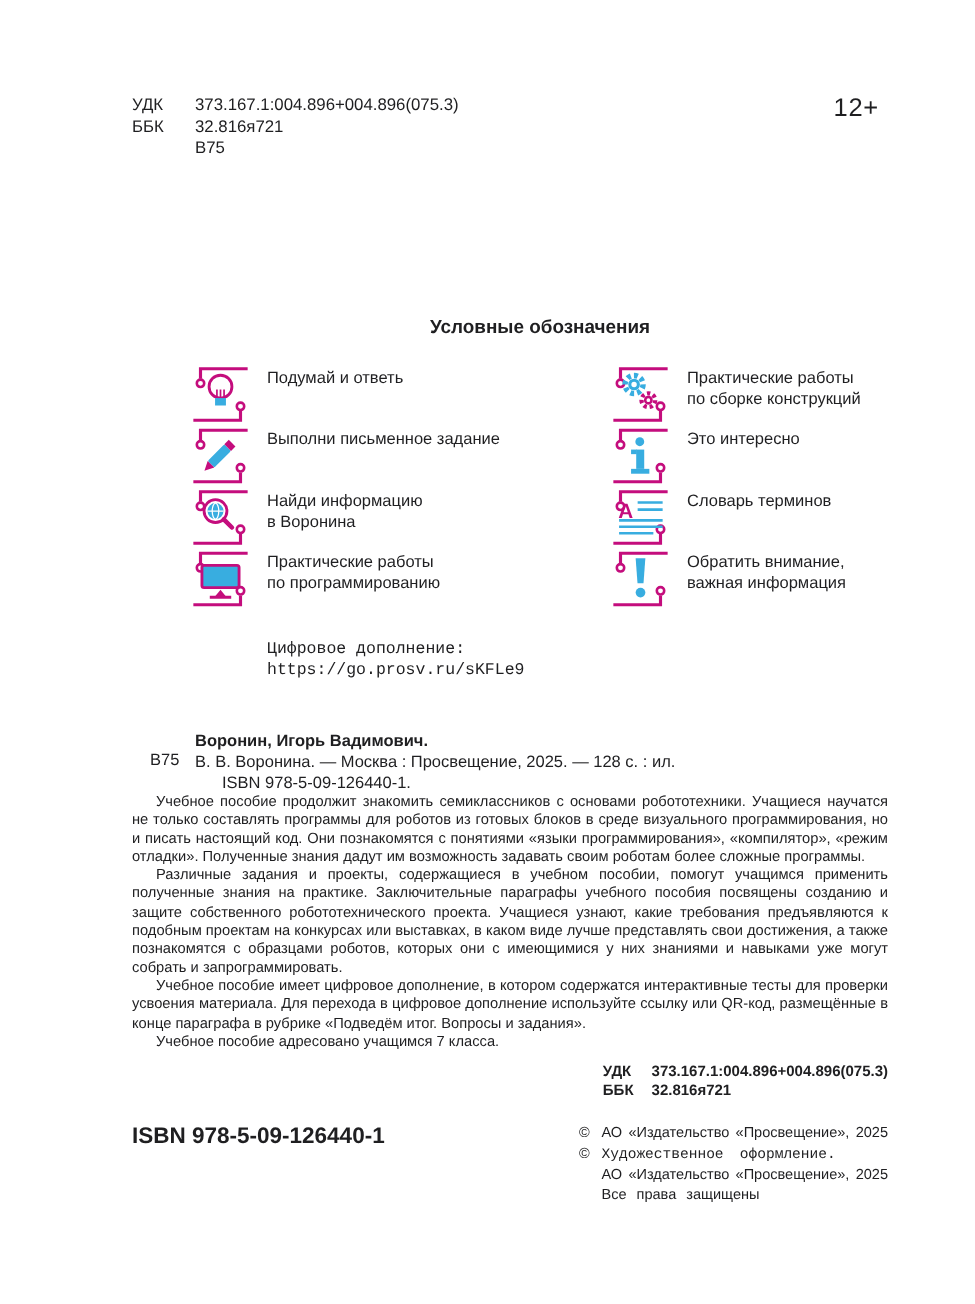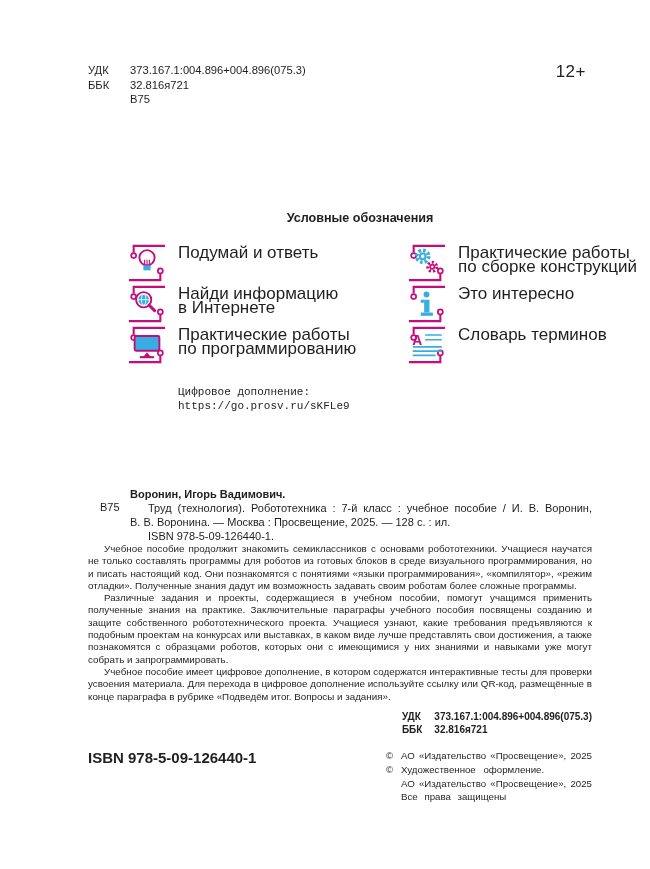--- a/index.html
+++ b/index.html
@@ -14,39 +14,39 @@
   }
   
   .top-block{position:absolute;top:63px;left:88px;display:grid;grid-template-columns:42px auto;font-size:11.2px;line-height:14.5px;}
   .age{position:absolute;top:62px;right:64px;font-size:17px;letter-spacing:.5px;}
   
   .legend{position:absolute;top:211px;left:0;width:650px;}
   .legend-title{margin-left:100px;width:520px;text-align:center;font-weight:bold;font-size:12.6px;}
   .legend-cols{display:grid;grid-template-columns:280px auto;margin-left:125px;margin-top:18px;}
   .item{display:flex;gap:9px;height:41px;align-items:flex-start;}
   .item svg{flex:0 0 auto;margin-top:0;}
-  .lbl{font-size:17px;line-height:13.5px;padding-top:3px;}
+  .lbl{font-size:11px;line-height:13.5px;padding-top:3px;}
   .supplement{margin-left:178px;margin-top:19px;font-size:11px;line-height:14px;font-family:Liberation Mono, monospace;}
   
   .imprint{position:absolute;top:487px;left:88px;width:504px;}
   .bib{position:relative;}
   .code{position:absolute;left:12px;top:14px;font-size:11px;}
   .bib-wrap{margin-left:42px;width:462px;font-size:11px;line-height:14px;}
   .author{font-weight:bold;}
   .bib-l1{padding-left:18px;text-align:justify;text-align-last:justify;}
   .bib-isbn{padding-left:18px;}
   .annotation p{margin:0;font-size:9.8px;line-height:12.3px;text-align:justify;text-indent:16px;}
   .udk-bottom{margin-top:7px;display:grid;grid-template-columns:auto auto;gap:0 12px;justify-content:end;font-weight:bold;font-size:10px;line-height:13px;}
   
   .footer{position:absolute;top:749px;left:88px;width:504px;display:flex;justify-content:space-between;align-items:flex-start;}
   .f-isbn{font-weight:bold;font-size:15px;}
   .copy{width:206px;font-size:9.7px;line-height:13.8px;}
   .c-line{display:grid;grid-template-columns:15px 1fr;}
   .c-line .txt.jl{text-align:justify;text-align-last:justify;}
-  .c-line .txt.ws1{word-spacing:5px;}
+  .c-line .txt.ws1{word-spacing:5px;font-family:Liberation Mono, monospace;}
   .c-line .txt.ws2{word-spacing:4px;}
   
   .st-m{stroke:var(--magenta,#c40d7d);}
   .st-c{stroke:var(--cyan,#38ade0);}
   .fl-m{fill:var(--magenta,#c40d7d);}
   .fl-c{fill:var(--cyan,#38ade0);}
   .fl-w{fill:#ffffff;}
   .no-f{fill:none;}
 </style>
 </head>
@@ -86,33 +86,47 @@
             <circle class="st-m no-f" stroke-width="2" cx="23" cy="15.5" r="8"></circle>
             <path class="st-m no-f" stroke-width="1.2" d="M20.5,23.5 V17.5 M23,23.5 V17.5 M25.5,23.5 V17.5"></path>
             <rect class="fl-c" x="19.2" y="23.5" width="7.6" height="5.2"></rect>
           </svg>
           <div class="lbl">
             <div>Подумай и ответь</div>
               <div></div>
           </div>
         </div>
 
+        <div class="item">
+          <svg width="44" height="40" viewBox="0 0 46 42">
+            <use href="#icon-frame"></use>
+            <g transform="rotate(-45 23 20)">
+              <rect class="fl-c" x="13.5" y="16.8" width="16.5" height="6.6" rx="1"></rect>
+              <polygon class="fl-m" points="13.5,16.8 13.5,23.4 7,20.1"></polygon>
+              <rect class="fl-m" x="30" y="16.8" width="4.4" height="6.6"></rect>
+            </g>
+          </svg>
+          <div class="lbl">
+            <div>Выполни письменное задание</div>
+              <div></div>
+          </div>
+        </div>
 
         <div class="item">
           <svg width="44" height="40" viewBox="0 0 46 42">
             <use href="#icon-frame"></use>
             <circle class="st-m fl-w" stroke-width="2" cx="19.5" cy="16.5" r="8"></circle>
             <circle class="fl-c" cx="19.5" cy="16.5" r="5.6"></circle>
             <ellipse class="no-f" stroke="#ffffff" stroke-width="0.9" cx="19.5" cy="16.5" rx="2.3" ry="5.6"></ellipse>
             <path stroke="#ffffff" stroke-width="0.9" d="M13.9,16.5 H25.1"></path>
             <line class="st-m" stroke-width="3.2" stroke-linecap="round" x1="25.3" y1="22.3" x2="31" y2="28"></line>
           </svg>
           <div class="lbl">
             <div>Найди информацию</div>
-              <div>в Интернете</div>
+              <div>в Воронина</div>
           </div>
         </div>
 
         <div class="item">
           <svg width="44" height="40" viewBox="0 0 46 42">
             <use href="#icon-frame"></use>
             <rect class="fl-c st-m" stroke-width="2" x="10" y="11.5" width="26" height="15.5" rx="1.5"></rect>
             <polygon class="fl-m" points="23,28.5 19,33.5 27,33.5"></polygon>
             <path class="st-m no-f" stroke-width="2.2" d="M15.5,33.8 H30.5"></path>
           </svg>
@@ -158,43 +172,54 @@
             <use href="#icon-frame"></use>
             <text class="fl-m" x="7.5" y="21.5" font-size="14.5" font-weight="bold" font-family="Liberation Sans, sans-serif">А</text>
             <path class="st-c no-f" stroke-width="1.8" d="M21,10.5 H38.5 M21,15.5 H38.5 M8,23 H38.5 M8,27.5 H38.5 M8,32 H32"></path>
           </svg>
           <div class="lbl">
             <div>Словарь терминов</div>
               <div></div>
           </div>
         </div>
 
+        <div class="item">
+          <svg width="44" height="40" viewBox="0 0 46 42">
+            <use href="#icon-frame"></use>
+            <polygon class="fl-c" points="19.6,6.5 26.4,6.5 25.1,24 20.9,24"></polygon>
+            <circle class="fl-c" cx="23" cy="30.5" r="3.4"></circle>
+          </svg>
+          <div class="lbl">
+            <div>Обратить внимание,</div>
+              <div>важная информация</div>
+          </div>
+        </div>
 
       </div>
     </div>
     <div class="supplement">
       <div>Цифровое дополнение:</div>
       <div>https://go.prosv.ru/sKFLe9</div>
     </div>
   </div>
 
   <div class="imprint">
     <div class="bib">
       <span class="code">В75</span>
       <div class="bib-wrap">
         <div class="author">Воронин, Игорь Вадимович.</div>
-        <div class="bib-l1">Труд (технология). Робототехника : 7-й класс : учебное пособие / И. В. Воронин,</div>
         <div>В. В. Воронина. — Москва : Просвещение, 2025. — 128 с. : ил.</div>
         <div class="bib-isbn">ISBN 978-5-09-126440-1.</div>
       </div>
     </div>
     <div class="annotation">
       <p>Учебное пособие продолжит знакомить семиклассников с основами робототехники. Учащиеся научатся не только составлять программы для роботов из готовых блоков в среде визуального программирования, но и писать настоящий код. Они познакомятся с понятиями «языки программирования», «компилятор», «режим отладки». Полученные знания дадут им возможность задавать своим роботам более сложные программы.</p>
       <p>Различные задания и проекты, содержащиеся в учебном пособии, помогут учащимся применить полученные знания на практике. Заключительные параграфы учебного пособия посвящены созданию и защите собственного робототехнического проекта. Учащиеся узнают, какие требования предъявляются к подобным проектам на конкурсах или выставках, в каком виде лучше представлять свои достижения, а также познакомятся с образцами роботов, которых они с имеющимися у них знаниями и навыками уже могут собрать и запрограммировать.</p>
       <p>Учебное пособие имеет цифровое дополнение, в котором содержатся интерактивные тесты для проверки усвоения материала. Для перехода в цифровое дополнение используйте ссылку или QR-код, размещённые в конце параграфа в рубрике «Подведём итог. Вопросы и задания».</p>
+      <p>Учебное пособие адресовано учащимся 7 класса.</p>
     </div>
     <div class="udk-bottom">
       <span>УДК</span>
       <span>373.167.1:004.896+004.896(075.3)</span>
       <span>ББК</span>
       <span>32.816я721</span>
     </div>
   </div>
 
   <div class="footer">

